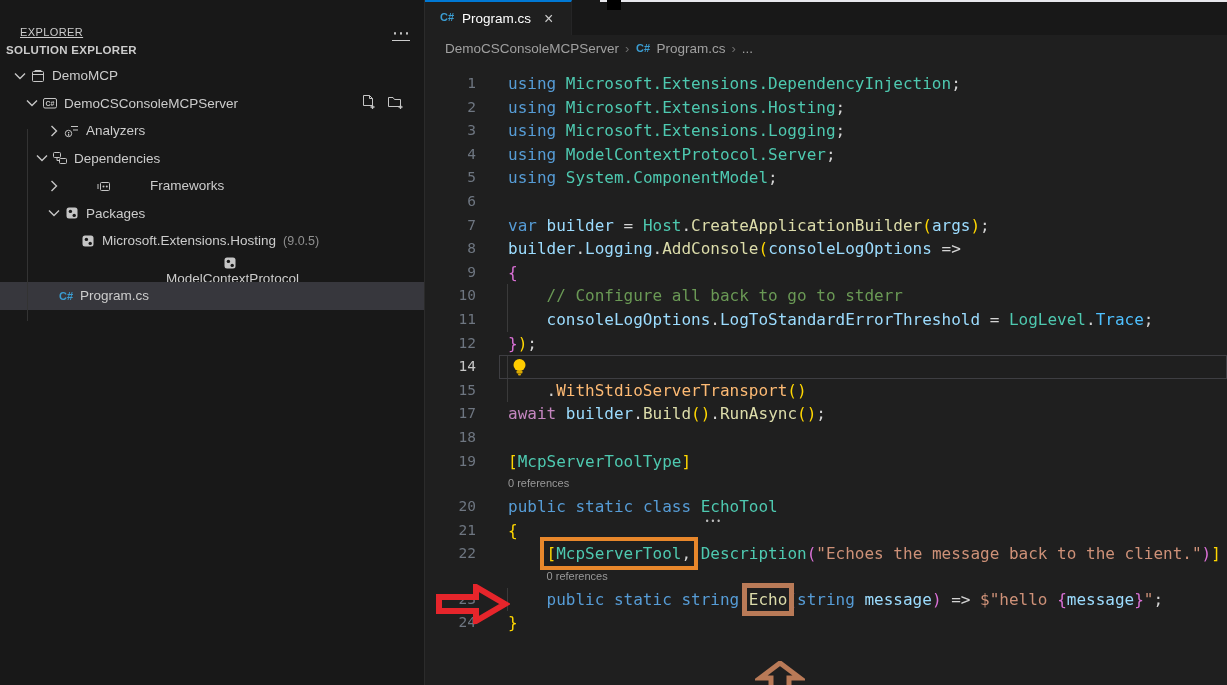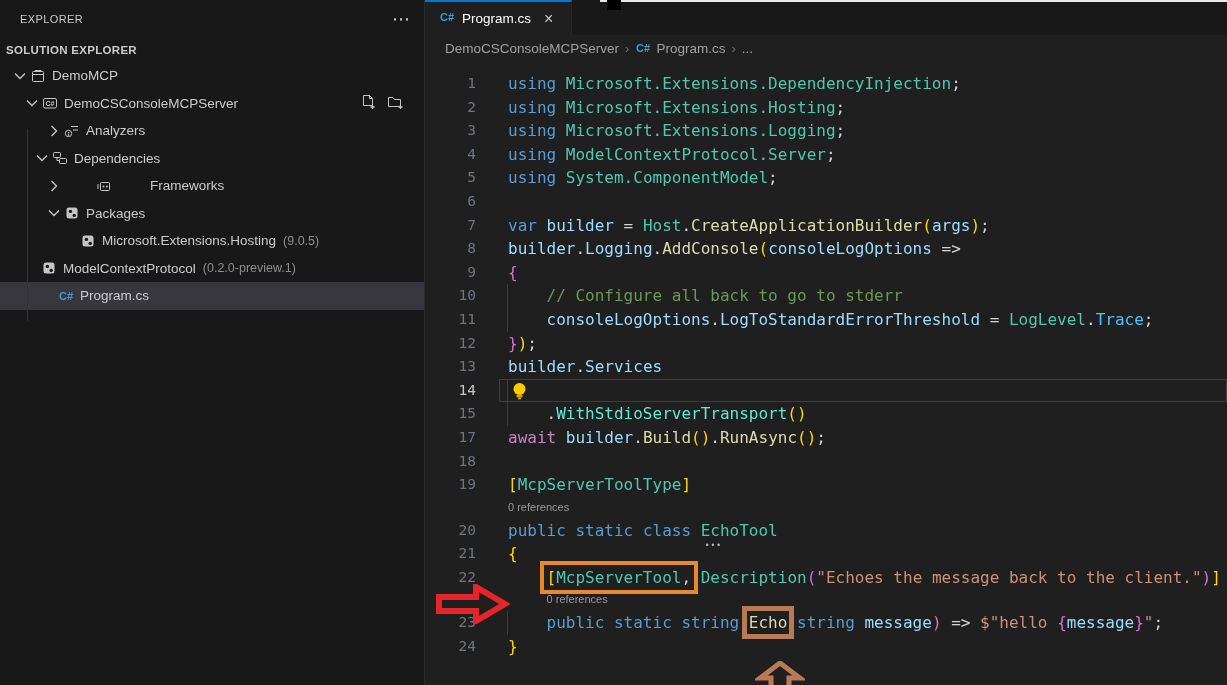--- a/index.html
+++ b/index.html
@@ -3,21 +3,21 @@
 <meta charset="utf-8">
 <style>
   * { margin:0; padding:0; box-sizing:border-box; }
   html,body { width:1227px; height:685px; overflow:hidden; background:#1f1f1f;
               font-family:"Liberation Sans", sans-serif; }
   .app { position:relative; width:1227px; height:685px; display:flex; }
 
   
   .sidebar { width:425px; height:100%; background:#181818; border-right:1px solid #2b2b2b;
              position:relative; flex:none; color:#cccccc; }
-  .explorer-header { height:38px; display:flex; align-items:center; padding:0 14px 0 20px; }
+  .explorer-header { height:38px; display:flex; align-items:flex-end; padding:0 14px 0 20px;text-decoration:underline; }
   .explorer-title { font-size:11px; letter-spacing:.4px; color:#cccccc; }
   .more-icon { margin-left:auto; font-size:18px; color:#cccccc; cursor:pointer; line-height:10px; }
   .section-header { height:24px; display:flex; align-items:center; font-weight:bold;
                     font-size:11.5px; letter-spacing:.3px; color:#cccccc; padding-left:4px; cursor:pointer; }
   .section-header .chev { margin-right:2px; }
   .tree { position:relative; }
   .tree-row { height:27.5px; display:flex; align-items:center; position:relative;
               font-size:13.5px; color:#cccccc; cursor:pointer; white-space:nowrap; }
   .tree-row.selected { background:#37373d; }
   .tree-row .chev { width:20px; flex:none; display:flex; align-items:center; justify-content:center; }
@@ -184,21 +184,21 @@
           <span class="ticon">
             <svg width="16" height="16" viewBox="0 0 16 16">
               <rect x="2.5" y="2.5" width="11" height="11" rx="2.5" fill="#c5c5c5"></rect>
               <circle cx="6.4" cy="6.4" r="1.7" fill="#181818"></circle>
               <circle cx="10.2" cy="10.4" r="1.7" fill="#181818"></circle>
             </svg>
           </span>
           <span>Microsoft.Extensions.Hosting</span>
           <span class="version">(9.0.5)</span>
         </div>
-        <div class="tree-row" style="padding-left: 41px;">
+        <div class="tree-row" style="padding-left: 41px; flex-direction: column;">
           <span class="ticon">
             <svg width="16" height="16" viewBox="0 0 16 16">
               <rect x="2.5" y="2.5" width="11" height="11" rx="2.5" fill="#c5c5c5"></rect>
               <circle cx="6.4" cy="6.4" r="1.7" fill="#181818"></circle>
               <circle cx="10.2" cy="10.4" r="1.7" fill="#181818"></circle>
             </svg>
           </span>
           <span>ModelContextProtocol</span>
           <span class="version">(0.2.0-preview.1)</span>
         </div>
@@ -246,27 +246,26 @@
         <div class="row"><span class="num">3</span><span class="content"><span style="color: rgb(86, 156, 214);">using</span><span style="color: rgb(212, 212, 212);"> </span><span style="color: rgb(78, 201, 176);">Microsoft.Extensions.Logging</span><span style="color: rgb(212, 212, 212);">;</span></span></div>
         <div class="row"><span class="num">4</span><span class="content"><span style="color: rgb(86, 156, 214);">using</span><span style="color: rgb(212, 212, 212);"> </span><span style="color: rgb(78, 201, 176);">ModelContextProtocol.Server</span><span style="color: rgb(212, 212, 212);">;</span></span></div>
         <div class="row"><span class="num">5</span><span class="content"><span style="color: rgb(86, 156, 214);">using</span><span style="color: rgb(212, 212, 212);"> </span><span style="color: rgb(78, 201, 176);">System.ComponentModel</span><span style="color: rgb(212, 212, 212);">;</span></span></div>
         <div class="row"><span class="num">6</span><span class="content"></span></div>
         <div class="row"><span class="num">7</span><span class="content"><span style="color: rgb(86, 156, 214);">var</span><span style="color: rgb(212, 212, 212);"> </span><span style="color: rgb(156, 220, 254);">builder</span><span style="color: rgb(212, 212, 212);"> = </span><span style="color: rgb(78, 201, 176);">Host</span><span style="color: rgb(212, 212, 212);">.</span><span style="color: rgb(220, 220, 170);">CreateApplicationBuilder</span><span style="color: rgb(255, 215, 0);">(</span><span style="color: rgb(156, 220, 254);">args</span><span style="color: rgb(255, 215, 0);">)</span><span style="color: rgb(212, 212, 212);">;</span></span></div>
         <div class="row"><span class="num">8</span><span class="content"><span style="color: rgb(156, 220, 254);">builder</span><span style="color: rgb(212, 212, 212);">.</span><span style="color: rgb(156, 220, 254);">Logging</span><span style="color: rgb(212, 212, 212);">.</span><span style="color: rgb(220, 220, 170);">AddConsole</span><span style="color: rgb(255, 215, 0);">(</span><span style="color: rgb(156, 220, 254);">consoleLogOptions</span><span style="color: rgb(212, 212, 212);"> =&gt;</span></span></div>
         <div class="row"><span class="num">9</span><span class="content"><span style="color: rgb(218, 112, 214);">{</span></span></div>
         <div class="row"><span class="num">10</span><div class="guide"></div><span class="content"><span style="color: rgb(212, 212, 212);">    </span><span style="color: rgb(106, 153, 85);">// Configure all back to go to stderr</span></span></div>
         <div class="row"><span class="num">11</span><div class="guide"></div><span class="content"><span style="color: rgb(212, 212, 212);">    </span><span style="color: rgb(156, 220, 254);">consoleLogOptions</span><span style="color: rgb(212, 212, 212);">.</span><span style="color: rgb(156, 220, 254);">LogToStandardErrorThreshold</span><span style="color: rgb(212, 212, 212);"> = </span><span style="color: rgb(78, 201, 176);">LogLevel</span><span style="color: rgb(212, 212, 212);">.</span><span style="color: rgb(79, 193, 255);">Trace</span><span style="color: rgb(212, 212, 212);">;</span></span></div>
         <div class="row"><span class="num">12</span><span class="content"><span style="color: rgb(218, 112, 214);">}</span><span style="color: rgb(255, 215, 0);">)</span><span style="color: rgb(212, 212, 212);">;</span></span></div>
-        <div class="row"><span class="num">13</span><span class="content"><span style="color: rgb(156, 220, 254);">builder</span><span style="color: rgb(212, 212, 212);">.</span><span style="color: rgb(156, 220, 254);">Services</span></span></div>
         <div class="row current"><span class="num">14</span><div class="guide"></div><span class="bulb"><svg width="17" height="18" viewBox="0 0 17 18">
               <circle cx="8.5" cy="7" r="6" fill="#FFCC00"></circle>
               <rect x="5.5" y="12.5" width="6" height="3" rx="1" fill="#D9A800"></rect>
               <rect x="7" y="15.5" width="3" height="2" rx="1" fill="#D9A800"></rect>
             </svg></span></div>
-        <div class="row"><span class="num">15</span><div class="guide"></div><span class="content"><span style="color: rgb(212, 212, 212);">    </span><span style="color: rgb(212, 212, 212);">.</span><span style="color: #5eead4;">WithStdioServerTransport</span><span style="color: rgb(255, 215, 0);">()</span></span></div>
+        <div class="row"><span class="num">15</span><div class="guide"></div><span class="content"><span style="color: rgb(212, 212, 212);">    </span><span style="color: rgb(212, 212, 212);">.</span><span style="color: #fdba74;">WithStdioServerTransport</span><span style="color: rgb(255, 215, 0);">()</span></span></div>
         <div class="row"><span class="num">17</span><span class="content"><span style="color: rgb(197, 134, 192);">await</span><span style="color: rgb(212, 212, 212);"> </span><span style="color: rgb(156, 220, 254);">builder</span><span style="color: rgb(212, 212, 212);">.</span><span style="color: rgb(220, 220, 170);">Build</span><span style="color: rgb(255, 215, 0);">()</span><span style="color: rgb(212, 212, 212);">.</span><span style="color: rgb(220, 220, 170);">RunAsync</span><span style="color: rgb(255, 215, 0);">()</span><span style="color: rgb(212, 212, 212);">;</span></span></div>
         <div class="row"><span class="num">18</span><span class="content"></span></div>
         <div class="row"><span class="num">19</span><span class="content"><span style="color: rgb(255, 215, 0);">[</span><span style="color: rgb(78, 201, 176);">McpServerToolType</span><span style="color: rgb(255, 215, 0);">]</span></span></div>
         <div class="lens-row">
           <span class="lens-text" style="left: 83px;">0 references</span>
         </div>
         <div class="row"><span class="num">20</span><span class="content"><span style="color: rgb(86, 156, 214);">public</span><span style="color: rgb(212, 212, 212);"> </span><span style="color: rgb(86, 156, 214);">static</span><span style="color: rgb(212, 212, 212);"> </span><span style="color: rgb(86, 156, 214);">class</span><span style="color: rgb(212, 212, 212);"> </span><span class="dots" style="color: rgb(78, 201, 176);">EchoTool</span></span></div>
         <div class="row"><span class="num">21</span><span class="content"><span style="color: rgb(255, 215, 0);">{</span></span></div>
         <div class="row"><span class="num">22</span><span class="content"><span style="color: rgb(212, 212, 212);">    </span><span class="box-orange"><span style="color: rgb(255, 215, 0);">[</span><span style="color: rgb(78, 201, 176);">McpServerTool</span><span style="color: rgb(212, 212, 212);">,</span></span><span style="color: rgb(212, 212, 212);"> </span><span style="color: rgb(78, 201, 176);">Description</span><span style="color: rgb(218, 112, 214);">(</span><span style="color: rgb(206, 145, 120);">"Echoes the message back to the client."</span><span style="color: rgb(218, 112, 214);">)</span><span style="color: rgb(255, 215, 0);">]</span></span></div>
         <div class="lens-row">

